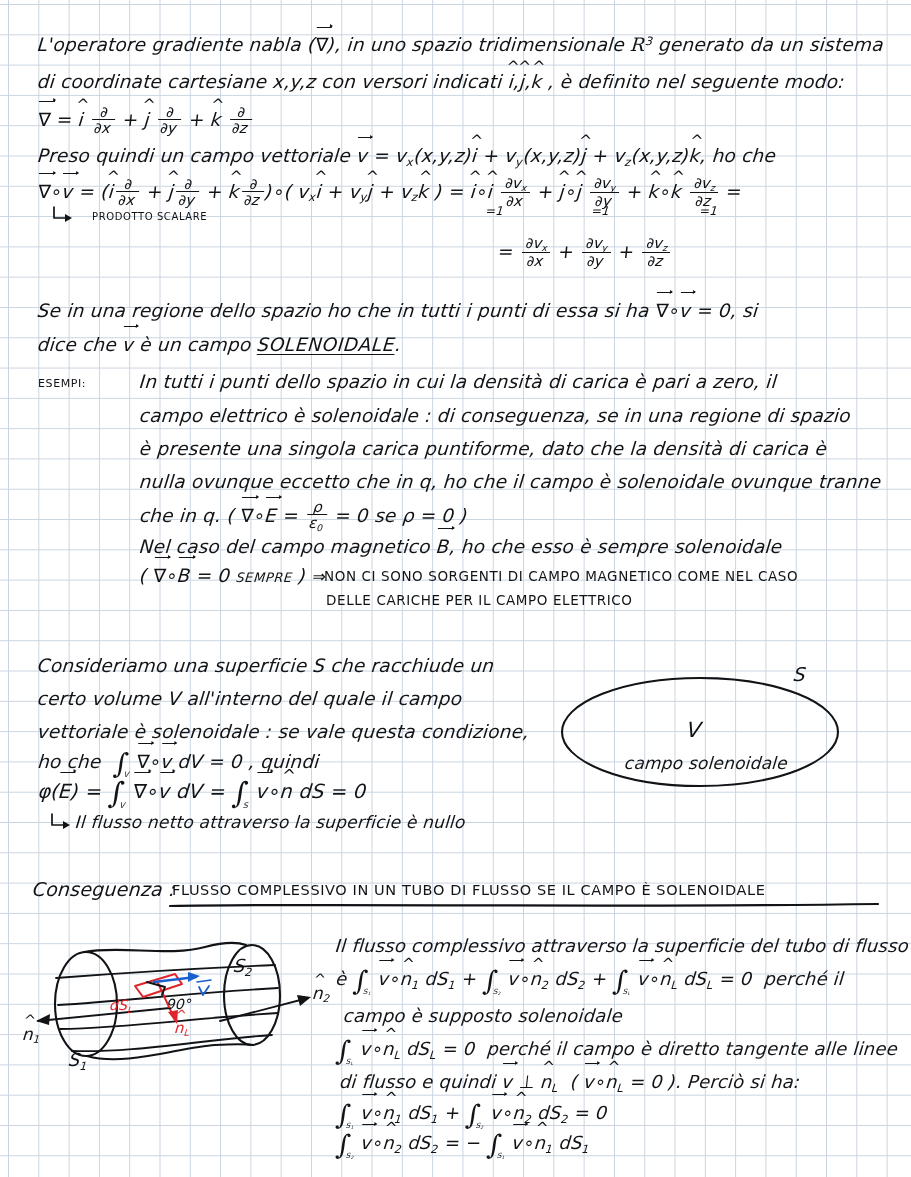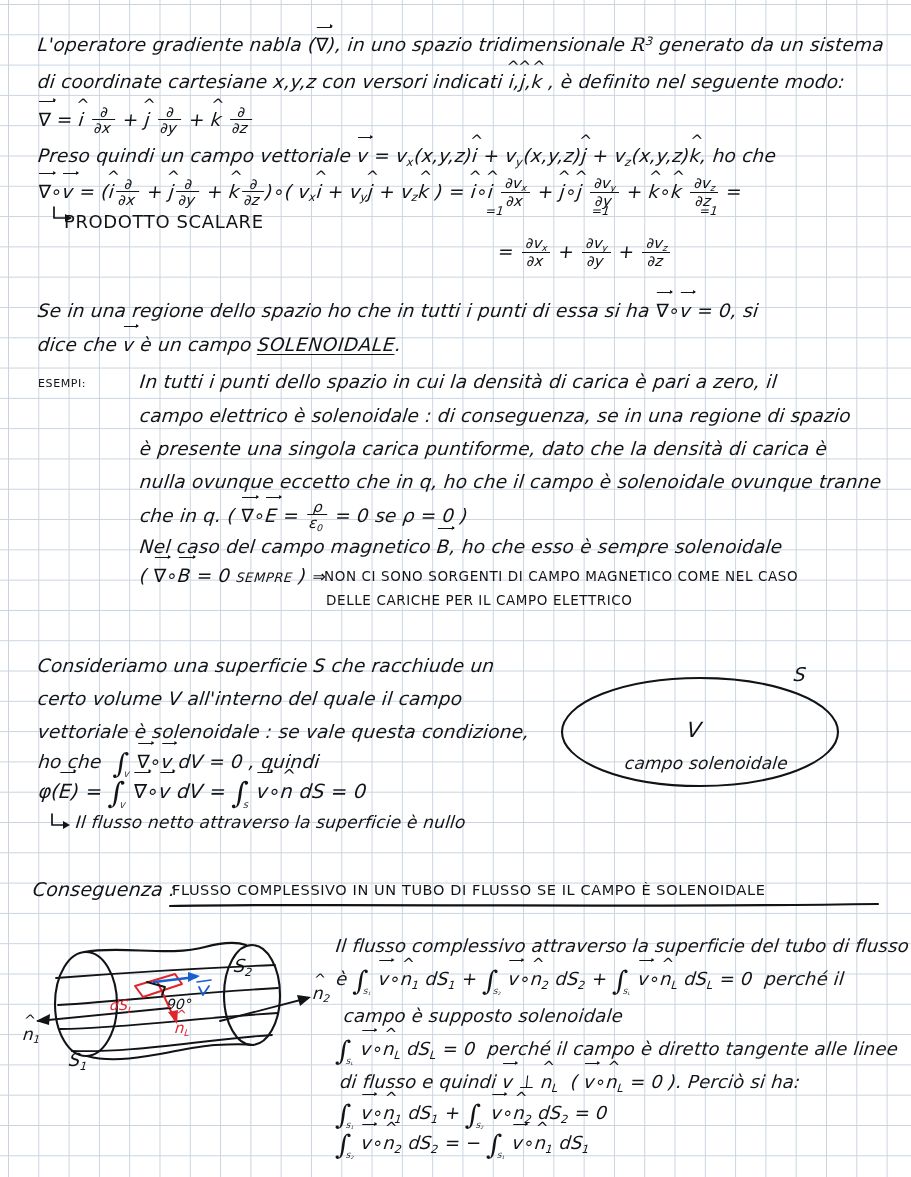--- a/index.html
+++ b/index.html
@@ -124,21 +124,21 @@
   </div>
 
   <div class="hw ital" style="left:486px;top:204px;font-size:12px;"><span class="slant">=1</span></div>
   <div class="hw ital" style="left:592px;top:204px;font-size:12px;"><span class="slant">=1</span></div>
   <div class="hw ital" style="left:700px;top:204px;font-size:12px;"><span class="slant">=1</span></div>
 
   <svg class="ov" style="left:52px;top:205px;width:22px;height:18px;">
     <path class="ink" stroke-width="1.7" d="M2,2 L2,13 L17,13"></path>
     <path class="fillK" d="M13,9 L20,13 L13,17 Z"></path>
   </svg>
-  <div class="hw caps" style="left:64px;top:211px;font-size:18px;text-align:right;">PRODOTTO SCALARE</div>
+  <div class="hw caps" style="left:92px;top:211px;font-size:10px;text-align:right;">PRODOTTO SCALARE</div>
 
   <div class="hw ital" style="left:498px;top:236px;font-size:18.5px;">
     <span class="slant">=
       <span class="frac"><span class="num">∂v<span class="sub">x</span></span><span class="den">∂x</span></span> +
       <span class="frac"><span class="num">∂v<span class="sub">y</span></span><span class="den">∂y</span></span> +
       <span class="frac"><span class="num">∂v<span class="sub">z</span></span><span class="den">∂z</span></span></span>
   </div>
 
   <div class="hw ital" style="left:38px;top:300px;font-size:18.5px;">
     <span class="slant">Se in una regione dello spazio ho che in tutti i punti di essa si ha

